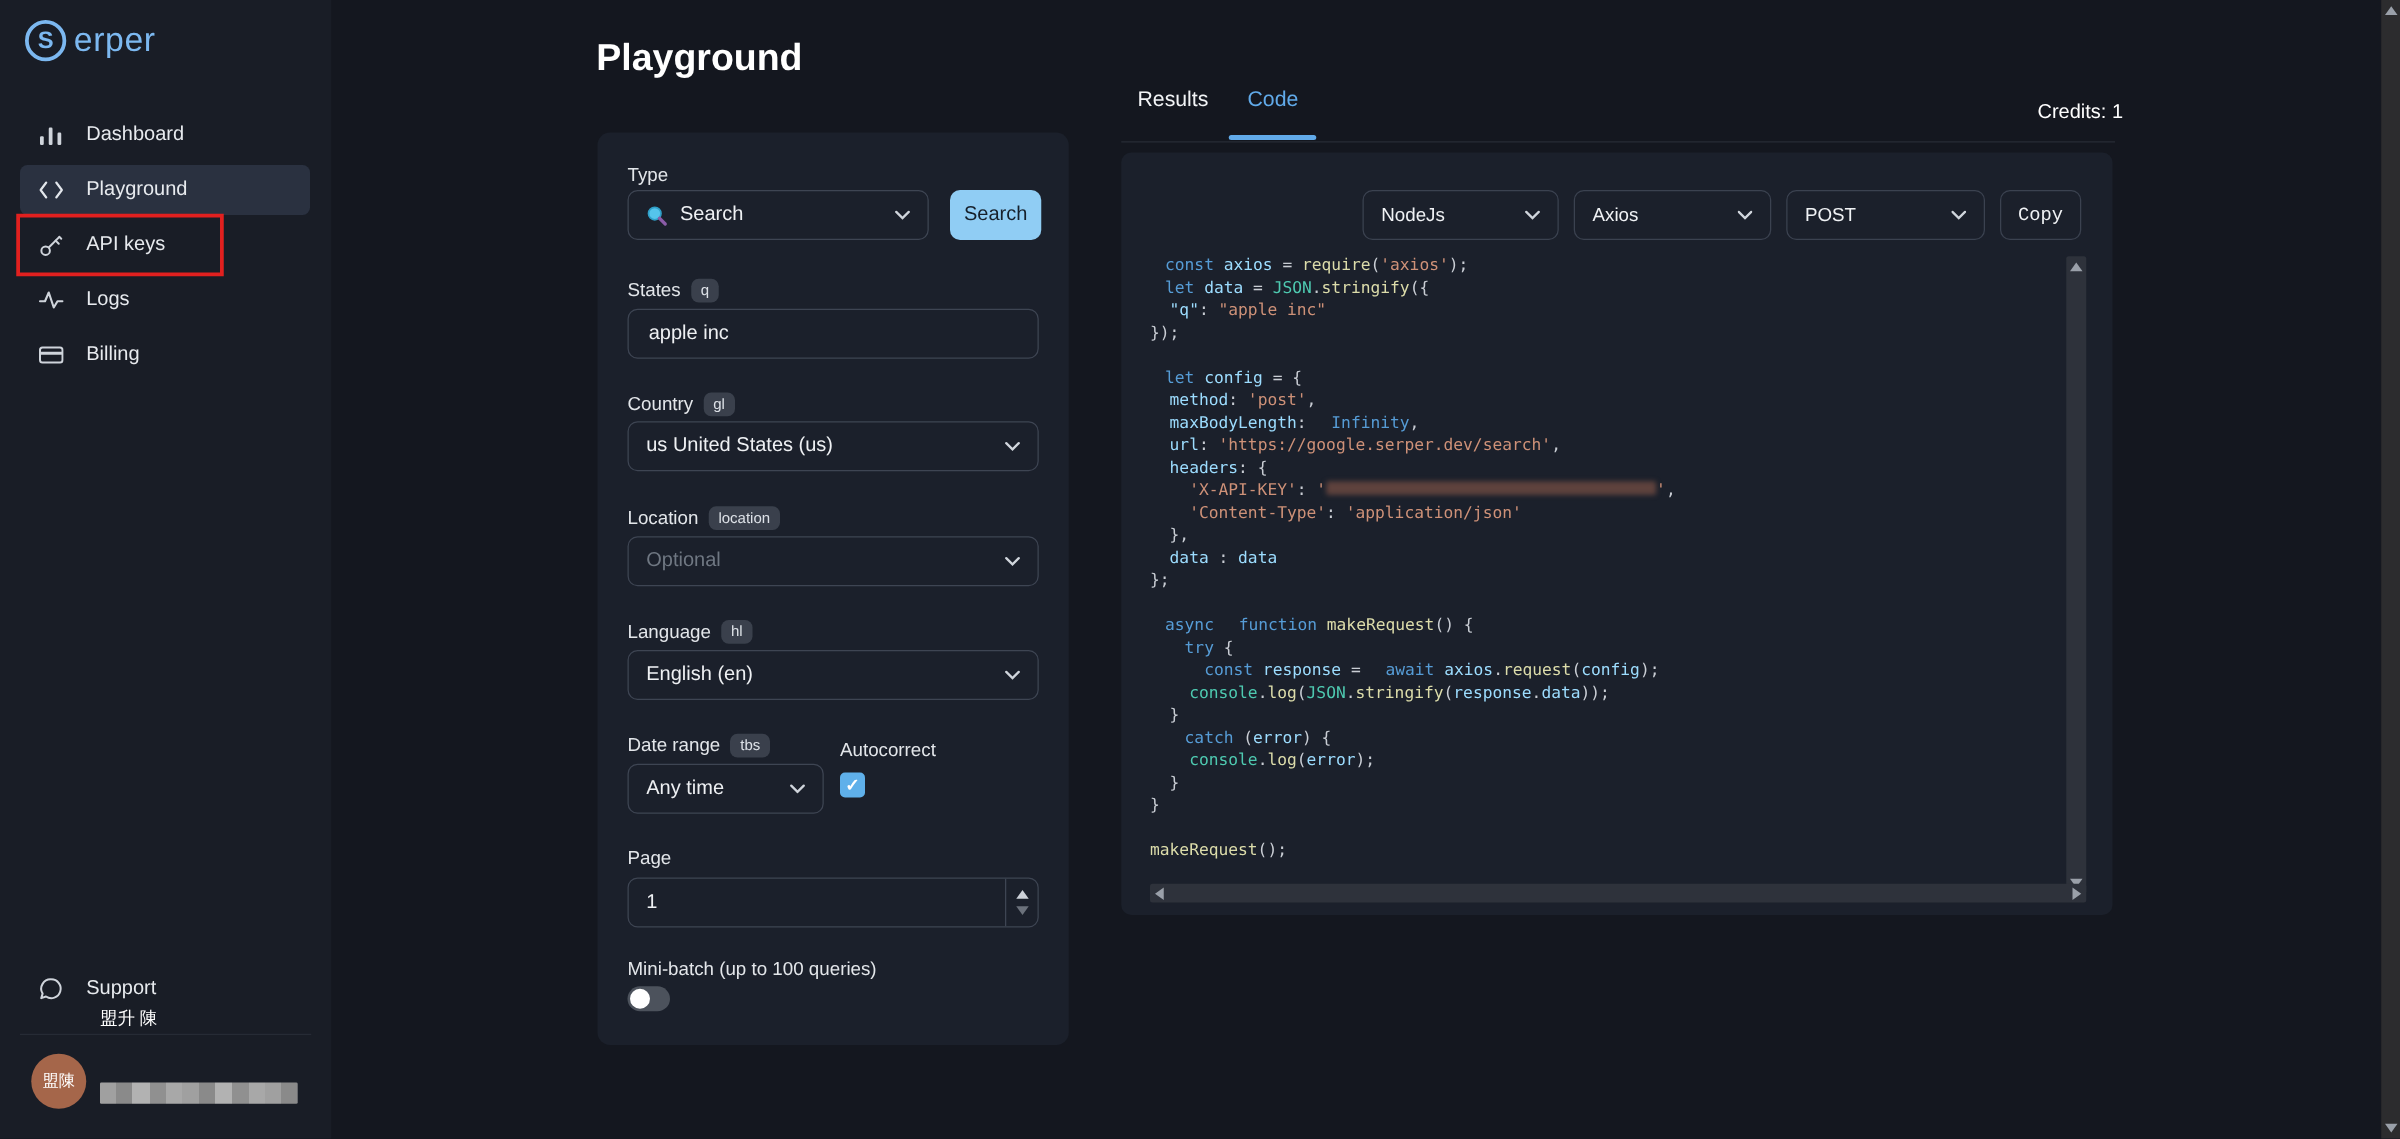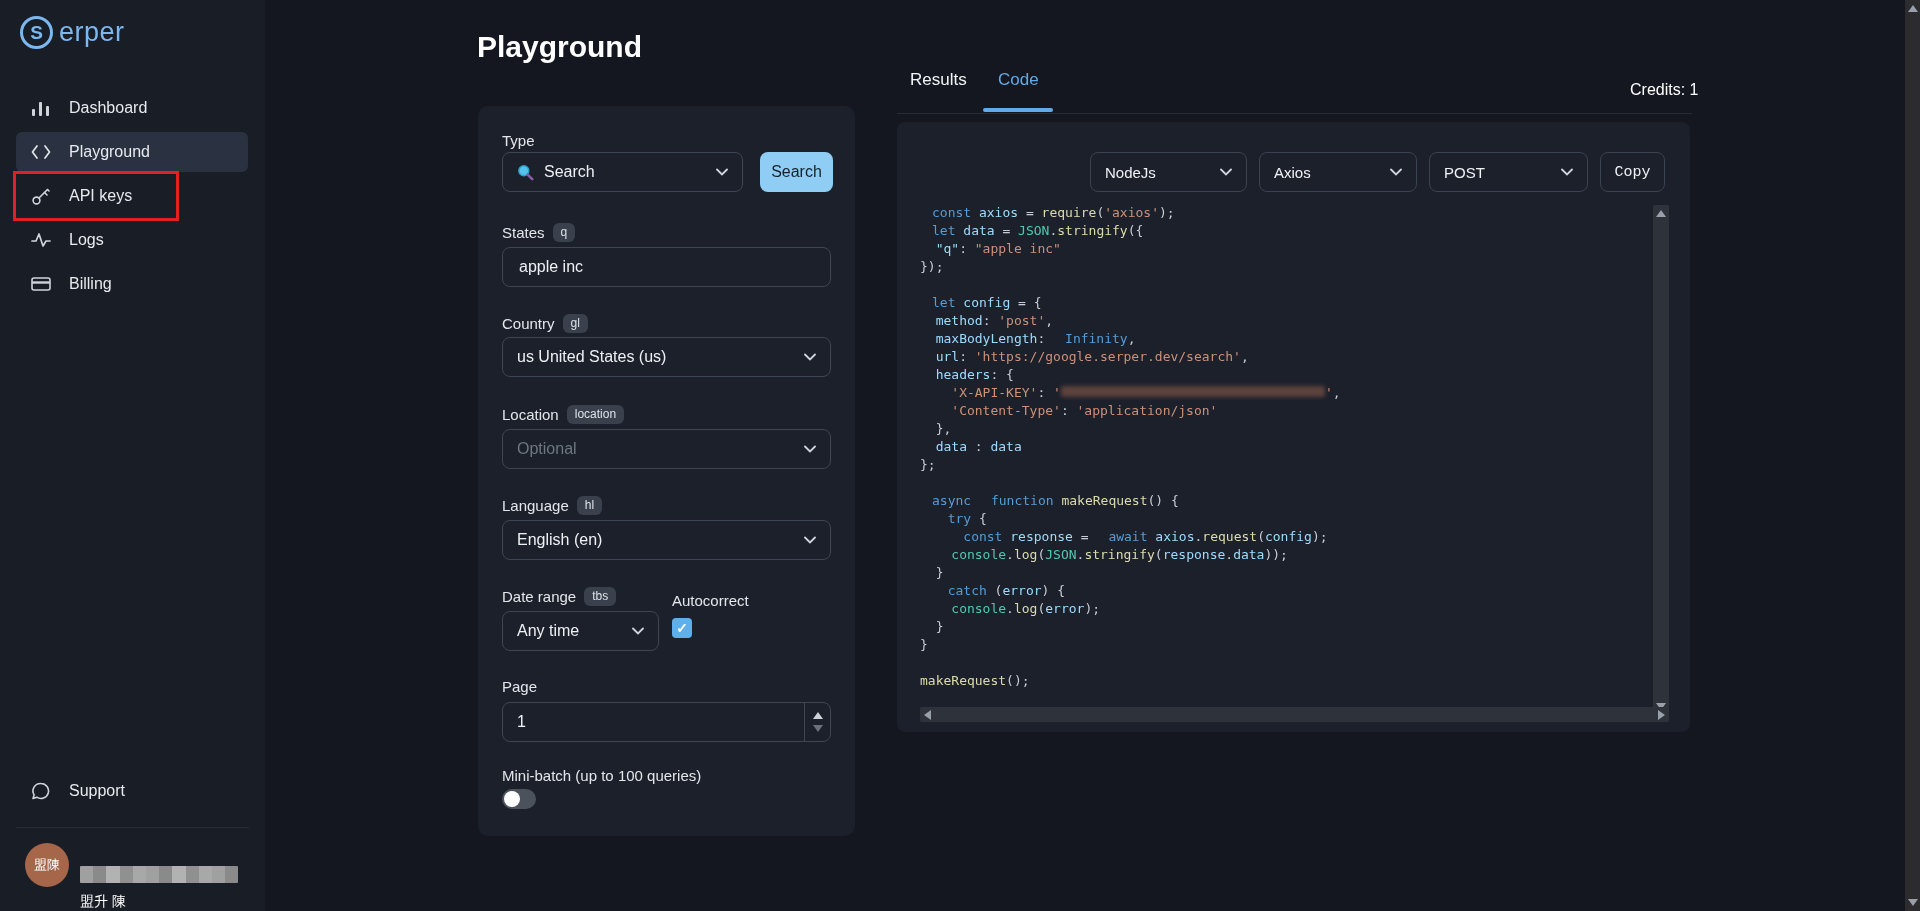--- a/index.html
+++ b/index.html
@@ -17,21 +17,21 @@
     color:#7cb8f0; font-size:19px; font-weight:700; display:flex; align-items:center; justify-content:center; }
   .logo-word { color:#7cb8f0; font-size:27px; letter-spacing:.5px; }
   .nav-item { position:absolute; left:16px; width:232px; height:40px; display:flex; align-items:center;
     padding-left:14px; gap:17px; border-radius:6px; font-size:16px; color:#e7eaee; cursor:pointer; }
   .nav-item.active { background:#2a3140; }
   .nav-icon { width:22px; height:22px; display:flex; align-items:center; justify-content:center; color:#cfd4db; }
   .red-box { position:absolute; left:13px; top:171px; width:166px; height:50px; border:3px solid #e1201f; }
   .side-divider { position:absolute; left:16px; top:827px; width:233px; height:1px; background:#262b35; }
   .avatar { position:absolute; left:25px; top:843px; width:44px; height:44px; border-radius:50%;
     background:#a5664a; color:#fff; font-size:13px; display:flex; align-items:center; justify-content:center; }
-  .user-name { position:absolute; left:80px; top:893px; font-size:14px; color:#fff; }
+  .user-name { position:absolute; left:80px; top:806px; font-size:14px; color:#fff; }
   .redacted-email { position:absolute; left:80px; top:866px; width:158px; height:17px; border-radius:1px;
     background:repeating-linear-gradient(90deg,#a0a0a0 0 13px,#8a8a8a 13px 26px,#b2b2b2 26px 40px,#909090 40px 53px,#a8a8a8 53px 66px); }
 
   
   .page-title { position:absolute; left:477px; top:30px; font-size:30px; font-weight:600; color:#fff; }
   .card { position:absolute; left:478px; top:106px; width:377px; height:730px; background:#1b202b; border-radius:10px; }
   .flabel { position:absolute; left:24px; display:flex; align-items:center; gap:8px; font-size:15px; color:#e3e6ea; }
   .badge { background:#3a404c; color:#dde1e7; font-size:12px; padding:2px 8px 3px; border-radius:6px; }
   .control { position:absolute; left:24px; width:329px; height:40px; border:1px solid #3e4553; border-radius:8px;
     display:flex; align-items:center; padding:0 14px; font-size:16px; color:#eef0f3; background:transparent; cursor:pointer; }

